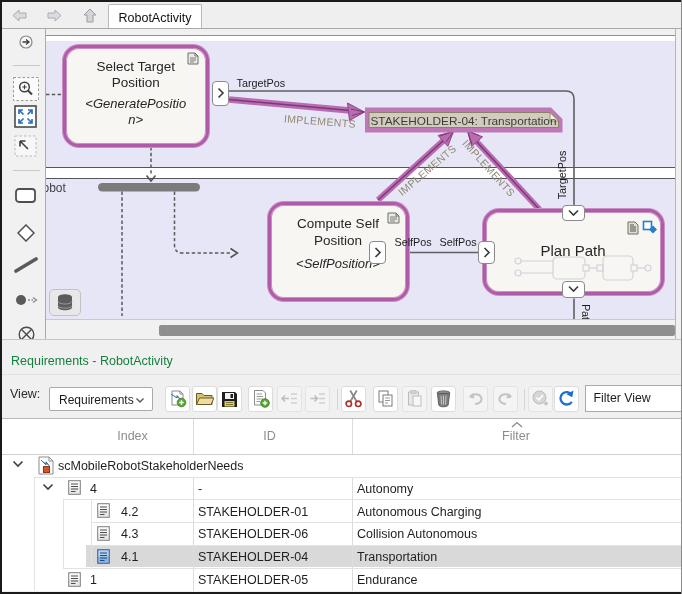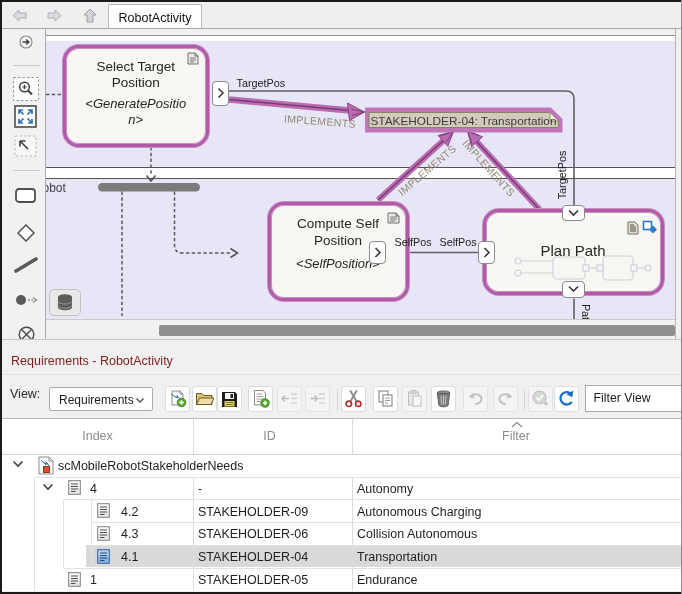--- a/index.html
+++ b/index.html
@@ -35,21 +35,21 @@
   
   .blk{position:absolute;background:#F7F6F3;border:3.5px solid #AF5BA7;border-radius:16px;
        box-shadow:0 0 0 1px #C98FC3, inset 0 0 0 1px #C98FC3;box-sizing:border-box;}
   .blk-title{position:absolute;width:100%;text-align:center;font-size:13.5px;color:#262626;line-height:16px;}
   .blk-sub{position:absolute;width:100%;text-align:center;font-size:13px;font-style:italic;color:#262626;line-height:15.5px;}
   .port{position:absolute;background:#FFFFFF;border:1.2px solid #8A8A8A;border-radius:4px;box-sizing:border-box;}
   .cv-label{position:absolute;font-size:10.8px;color:#1c1c1c;white-space:nowrap;}
   .impl{position:absolute;font-size:10.5px;color:#93876F;letter-spacing:0.4px;white-space:nowrap;}
   
   #panel{left:2px;top:338.5px;width:678.5px;height:253px;background:#F0F0F0;border-top:1px solid #C6C6C6;}
-  #panel-title{position:absolute;left:9px;top:14px;font-size:12.5px;color:#7f1d1d;}
+  #panel-title{position:absolute;left:9px;top:14px;font-size:12.5px;color:#15803d;}
   #panel-sep{position:absolute;left:0;top:34.5px;width:678.5px;height:1px;background:#E2E2E2;}
   #view-label{position:absolute;left:8px;top:47px;font-size:12.5px;color:#2b2b2b;}
   #view-dd{position:absolute;left:47px;top:47.5px;width:104px;height:24px;background:#fff;
      border:1px solid #A9A9A9;border-radius:2px;box-sizing:border-box;}
   #view-dd-text{position:absolute;left:9px;top:5px;font-size:12px;color:#1b1b1b;}
   .tbtn{position:absolute;top:46.5px;width:25px;height:26px;background:#FFFFFF;border:1px solid #DCDCDC;
         border-radius:3px;box-sizing:border-box;}
   .tbtn.dis{background:#F4F4F4;border-color:#E3E3E3;}
   .tsep{position:absolute;top:49px;width:1px;height:21px;background:#D5D5D5;}
   #filter-box{position:absolute;left:582.5px;top:45.5px;width:99px;height:27px;background:#fff;
@@ -425,21 +425,21 @@
         <path d="M16.5 1.5 L15.2 8.2 L9.5 5.2 Z" fill="#1D6FCC"></path>
       </svg>
   </div>
   <div id="filter-box">
     <span id="filter-text">Filter View</span>
   </div>
 </div>
 
 <div class="abs" id="tbl">
 
-  <div class="th" style="left:0;width:191px;">Index</div>
+  <div class="th" style="left:0;width:191px;padding-left:35px;">Index</div>
   <div class="th" style="left:188px;width:159px;">ID</div>
   <div class="th" style="left:350px;width:328px;">Filter</div>
   <svg class="abs" style="left:508px;top:2.7px;" width="14" height="7" viewBox="0 0 14 7">
       <path d="M2 6 L7 1.5 L12 6" fill="none" stroke="#8A8A8A" stroke-width="1.3"></path>
     </svg>
 
   <div id="row-sel"></div>
 
   <div class="colsep" style="left:191px;top:0;height:35.2px;"></div>
   <div class="colsep" style="left:350px;top:0;height:35.2px;"></div>
@@ -488,21 +488,21 @@
   <div class="cell" style="left:355px;top:63.2px;">Autonomy</div>
 
   <span class="abs" style="left:95px;top:84.7px;">
     <svg width="13" height="15" viewBox="0 0 13 15">
         <rect x="0.7" y="0.7" width="11.6" height="13.6" fill="#E8E8E8" stroke="#7F7F7F" stroke-width="1"></rect>
         <rect x="1.6" y="1.6" width="9.8" height="6" fill="#FAFAFA"></rect>
         <path d="M3 4 H10 M3 6.5 H10 M3 9 H10 M3 11.5 H7.5" stroke="#4D4D4D" stroke-width="1"></path>
       </svg>
   </span>
   <div class="cell" style="left:119px;top:86px;">4.2</div>
-  <div class="cell" style="left:196px;top:86px;">STAKEHOLDER-09</div>
+  <div class="cell" style="left:196px;top:86px;">STAKEHOLDER-01</div>
   <div class="cell" style="left:355px;top:86px;">Autonomous Charging</div>
 
   <span class="abs" style="left:95px;top:107.7px;">
     <svg width="13" height="15" viewBox="0 0 13 15">
         <rect x="0.7" y="0.7" width="11.6" height="13.6" fill="#E8E8E8" stroke="#7F7F7F" stroke-width="1"></rect>
         <rect x="1.6" y="1.6" width="9.8" height="6" fill="#FAFAFA"></rect>
         <path d="M3 4 H10 M3 6.5 H10 M3 9 H10 M3 11.5 H7.5" stroke="#4D4D4D" stroke-width="1"></path>
       </svg>
   </span>
   <div class="cell" style="left:119px;top:108.8px;">4.3</div>

